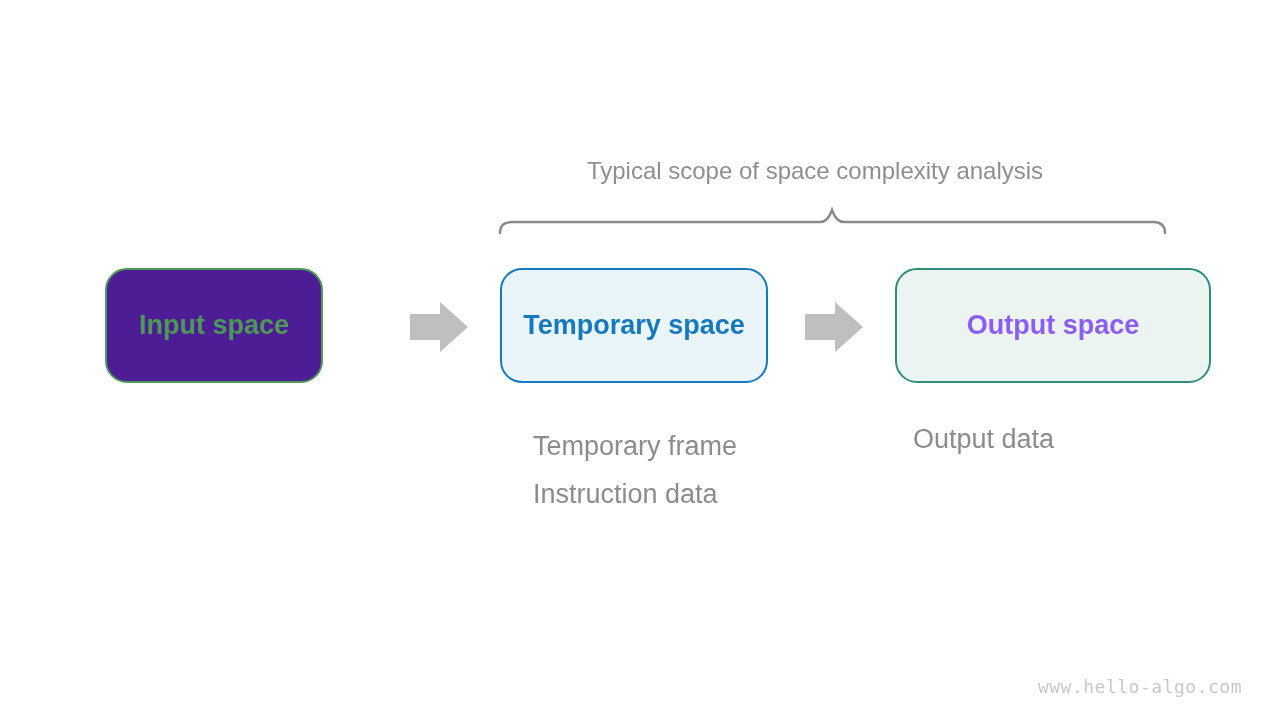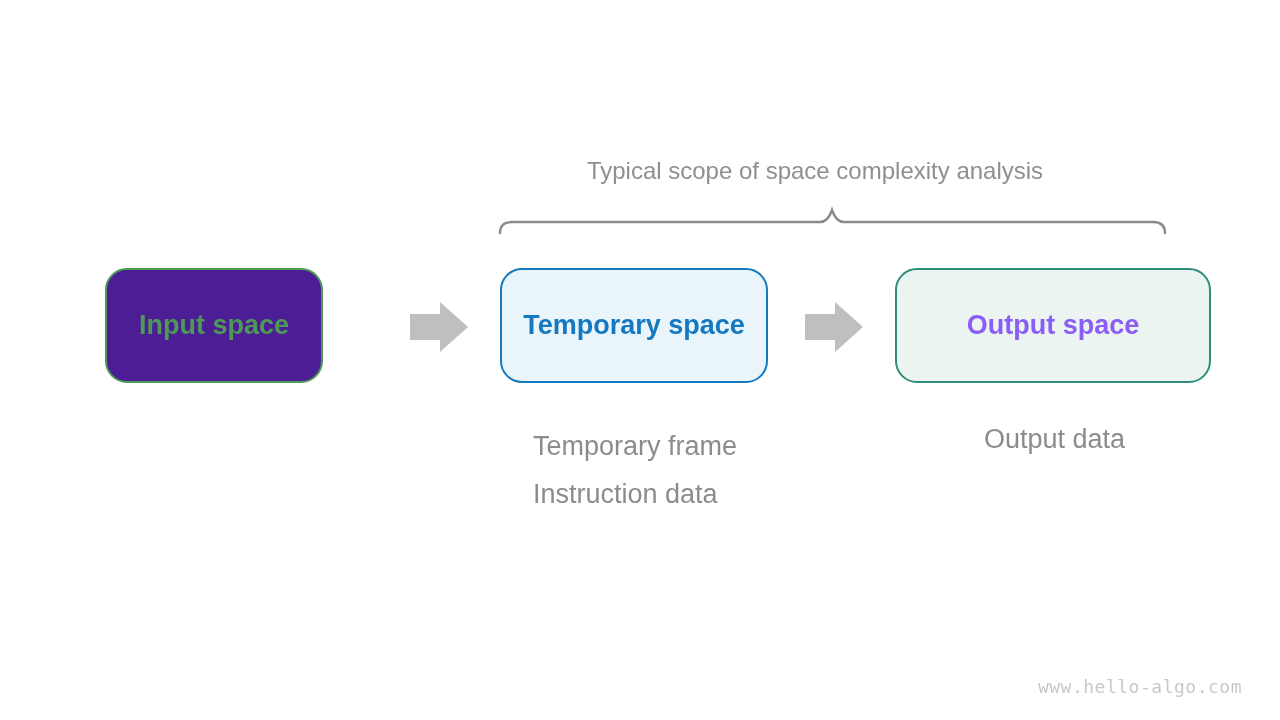--- a/index.html
+++ b/index.html
@@ -50,21 +50,21 @@
   .arrow-2 { left: 803px; }
   .caption {
     position: absolute;
     top: 424px;
     font-size: 27px;
     color: #8C8C8C;
   }
   .caption-input  { left: 105px; width: 273px; text-align: center; }
   .caption-temp   { left: 533px; text-align: left; }
   .caption-temp .caption-line { height: 48px; line-height: 44px; }
-  .caption-output { left: 853px; width: 272px; text-align: right; }
+  .caption-output { left: 913px; width: 272px; text-align: left; }
   .watermark {
     position: absolute;
     right: 38px;
     top: 676px;
     font-family: "DejaVu Sans Mono", "Liberation Mono", monospace;
     font-size: 18px;
     color: #C8C8C8;
     letter-spacing: 0.5px;
   }
 </style>

